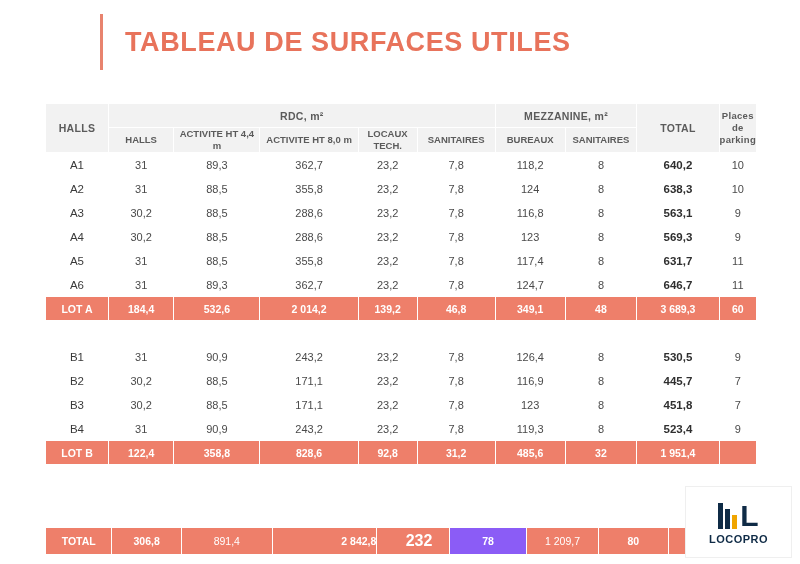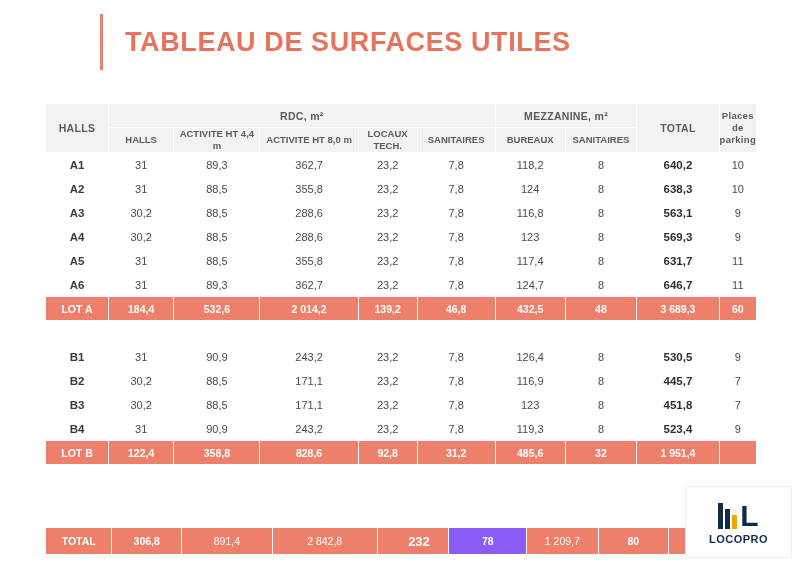--- a/index.html
+++ b/index.html
@@ -75,21 +75,21 @@
     font-size:10.5px;
   }
   .lots-cell{font-size:11px;}
   
   .row td{
     background:#ffffff;
     color:#4a4a4a;
     font-size:11px;
     height:25px;
   }
-  .row td.lot{font-weight:bold;color:#3a3a3a;font-size:11.5px;margin-top:24px;}
+  .row td.lot{font-weight:normal;color:#3a3a3a;font-size:11.5px;margin-top:24px;}
   .row td.total{font-weight:bold;color:#2f2f2f;font-size:11.5px;}
   .subtotal td{
     background:#ee7f6a;
     color:#ffffff;
     font-weight:bold;
     font-size:10.5px;
     height:24px;
   }
   .grand td{
     background:#ee7f6a;
@@ -238,21 +238,21 @@
     <td>11</td>
   </tr>
 
   <tr class="subtotal">
     <td>LOT A</td>
     <td>184,4</td>
     <td>532,6</td>
     <td>2 014,2</td>
     <td>139,2</td>
     <td>46,8</td>
-    <td>432,5</td>
+    <td>349,1</td>
     <td>48</td>
     <td>3 689,3</td>
     <td>60</td>
   </tr>
 
   <tr class="spacer">
     <td colspan="10"></td>
   </tr>
 
   <tr class="row">
@@ -318,22 +318,22 @@
   </tr>
 </tbody>
   </table>
 
 <table class="grand-tbl">
   <tbody>
       <tr class="grand">
     <td style="width:68px;background:#ee7f6a;color:#fff;font-weight:bold;height:26px;font-size:10.5px;">TOTAL</td>
     <td style="width:72px;background:#ee7f6a;color:#fff;font-weight:bold;font-size:10.5px;">306,8</td>
     <td style="width:95px;background:#ee7f6a;color:#fff;font-weight:normal;font-size:10.5px;">891,4</td>
-    <td style="width:110px;background:#ee7f6a;color:#fff;font-weight:normal;font-size:10.5px;">2 842,8</td>
-    <td style="width:62px;background:#ee7f6a;color:#fff;font-weight:bold;font-size:13px;padding-left:12px;">232</td>
+    <td style="width:110px;background:#ee7f6a;color:#fff;font-weight:bold;font-size:10.5px;text-align:right;">2 842,8</td>
+    <td style="width:62px;background:#ee7f6a;color:#fff;font-weight:bold;font-size:16px;padding-left:12px;">232</td>
     <td style="width:82px;background:#8b5cf6;color:#fff;font-weight:bold;font-size:10.5px;">78</td>
     <td style="width:74px;background:#ee7f6a;color:#fff;font-weight:normal;font-size:10.5px;">1 209,7</td>
     <td style="width:74px;background:#ee7f6a;color:#fff;font-weight:bold;font-size:10.5px;margin-left:26px;">80</td>
     <td style="width:92px;background:#ee7f6a;color:#fff;font-weight:bold;font-size:10.5px;">5 640,7</td>
     <td style="width:0px;background:#ffffff;border:none;"></td>
   </tr>
 </tbody>
   </table>
 
 <div class="logo">

